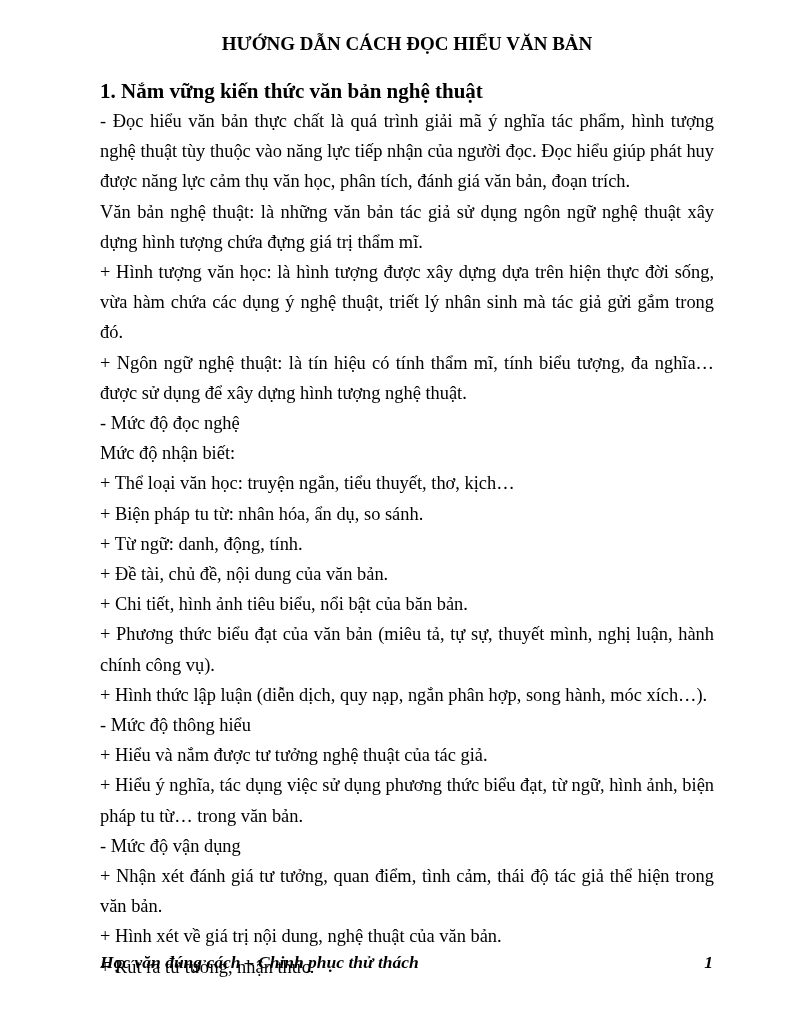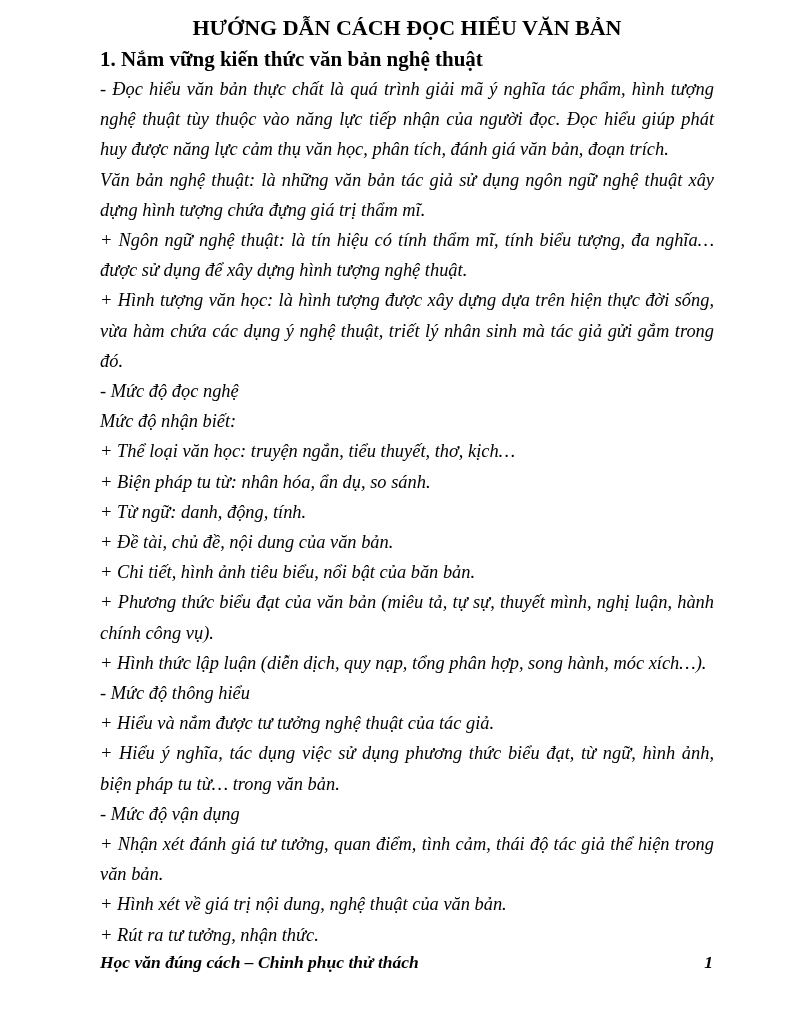--- a/index.html
+++ b/index.html
@@ -17,38 +17,37 @@
     overflow: hidden;
     box-sizing: border-box;
   }
   .content {
     position: absolute;
     left: 100px;
     top: 12px;
     width: 614px;
   }
   .doc-title {
-    margin: 0;
-    font-size: 22px;
+    margin: 16px;
+    font-size: 19px;
     font-weight: bold;
     text-align: center;
     line-height: 32px;
   }
   .section-heading {
     margin: 0;
     font-size: 21px;
     font-weight: bold;
     line-height: 30px;
   }
   .content p {
     margin: 0;
     font-size: 18.4px;
     line-height: 30.2px;
     text-align: justify;
-    font-style: italic;
   }
   .footer {
     position: absolute;
     left: 100px;
     right: 80px;
     top: 950px;
     display: flex;
     justify-content: space-between;
     align-items: baseline;
     font-weight: bold;
@@ -59,31 +58,31 @@
 </style>
 </head>
 <body>
 
 <div class="page">
   <div class="content">
     <h1 class="doc-title">HƯỚNG DẪN CÁCH ĐỌC HIỂU VĂN BẢN</h1>
     <h2 class="section-heading">1. Nắm vững kiến thức văn bản nghệ thuật</h2>
     <p>- Đọc hiểu văn bản thực chất là quá trình giải mã ý nghĩa tác phẩm, hình tượng nghệ thuật tùy thuộc vào năng lực tiếp nhận của người đọc. Đọc hiểu giúp phát huy được năng lực cảm thụ văn học, phân tích, đánh giá văn bản, đoạn trích.</p>
     <p>Văn bản nghệ thuật: là những văn bản tác giả sử dụng ngôn ngữ nghệ thuật xây dựng hình tượng chứa đựng giá trị thẩm mĩ.</p>
+    <p>+ Hình tượng văn học: là hình tượng được xây dựng dựa trên hiện thực đời sống, vừa hàm chứa các dụng ý nghệ thuật, triết lý nhân sinh mà tác giả gửi gắm trong đó.</p>
     <p>+ Ngôn ngữ nghệ thuật: là tín hiệu có tính thẩm mĩ, tính biểu tượng, đa nghĩa… được sử dụng để xây dựng hình tượng nghệ thuật.</p>
-    <p>+ Hình tượng văn học: là hình tượng được xây dựng dựa trên hiện thực đời sống, vừa hàm chứa các dụng ý nghệ thuật, triết lý nhân sinh mà tác giả gửi gắm trong đó.</p>
     <p>- Mức độ đọc nghệ</p>
     <p>Mức độ nhận biết:</p>
     <p>+ Thể loại văn học: truyện ngắn, tiểu thuyết, thơ, kịch…</p>
     <p>+ Biện pháp tu từ: nhân hóa, ẩn dụ, so sánh.</p>
     <p>+ Từ ngữ: danh, động, tính.</p>
     <p>+ Đề tài, chủ đề, nội dung của văn bản.</p>
     <p>+ Chi tiết, hình ảnh tiêu biểu, nổi bật của băn bản.</p>
     <p>+ Phương thức biểu đạt của văn bản (miêu tả, tự sự, thuyết mình, nghị luận, hành chính công vụ).</p>
-    <p>+ Hình thức lập luận (diễn dịch, quy nạp, tổng phân hợp, song hành, móc xích…).</p>
+    <p>+ Hình thức lập luận (diễn dịch, quy nạp, ngắn phân hợp, song hành, móc xích…).</p>
     <p>- Mức độ thông hiểu</p>
     <p>+ Hiểu và nắm được tư tưởng nghệ thuật của tác giả.</p>
     <p>+ Hiểu ý nghĩa, tác dụng việc sử dụng phương thức biểu đạt, từ ngữ, hình ảnh, biện pháp tu từ… trong văn bản.</p>
     <p>- Mức độ vận dụng</p>
     <p>+ Nhận xét đánh giá tư tưởng, quan điểm, tình cảm, thái độ tác giả thể hiện trong văn bản.</p>
     <p>+ Hình xét về giá trị nội dung, nghệ thuật của văn bản.</p>
     <p>+ Rút ra tư tưởng, nhận thức.</p>
   </div>
   <div class="footer">
     <span>Học văn đúng cách – Chinh phục thử thách</span>

